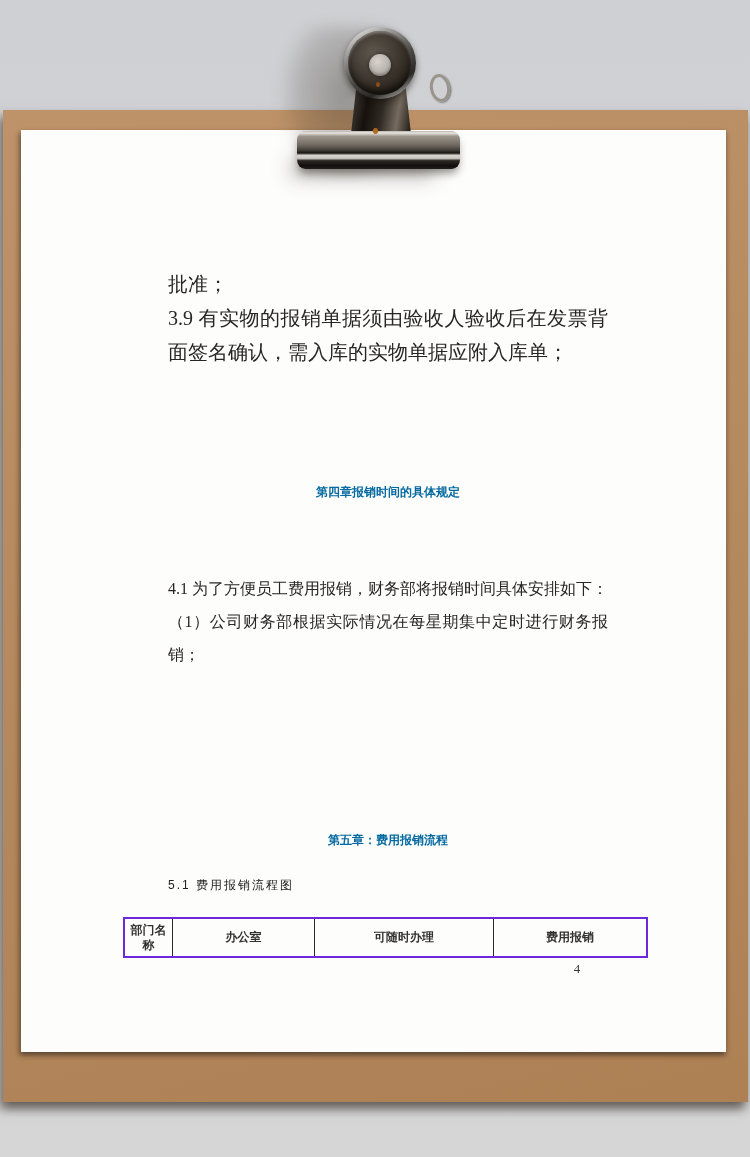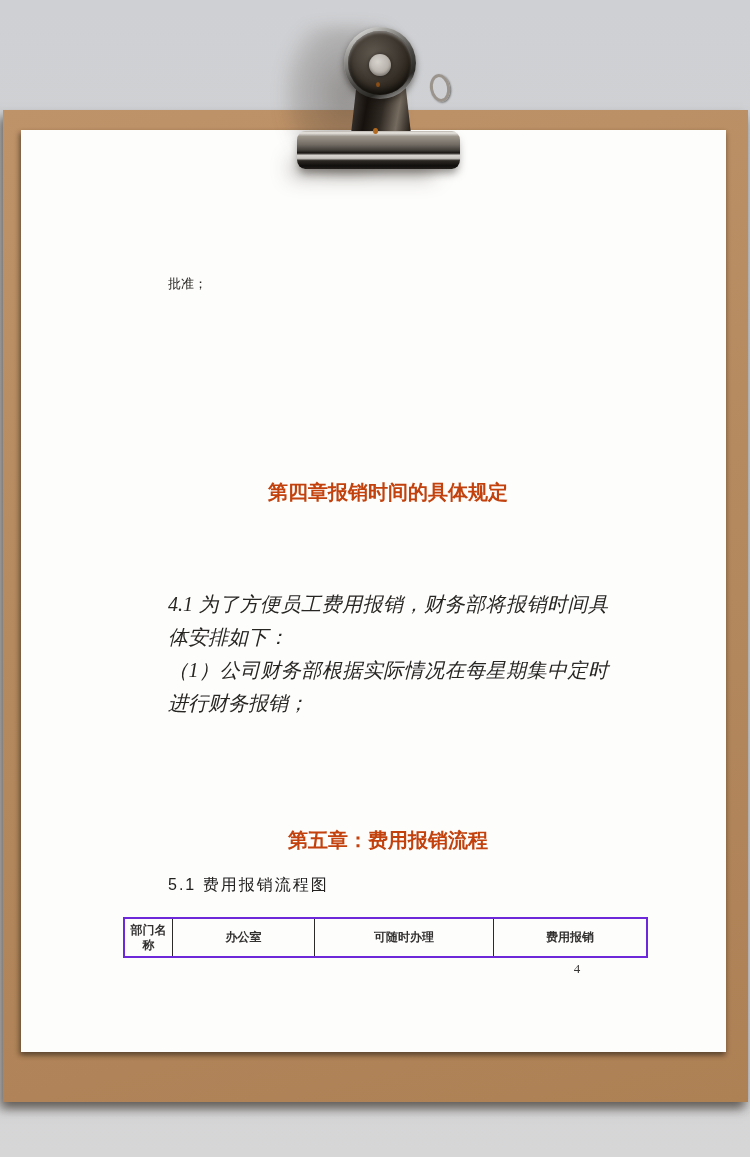--- a/index.html
+++ b/index.html
@@ -63,38 +63,38 @@
     border-radius:50%;background:#8a4d16;
   }
   .clip-glint-neck{
     position:absolute;left:373px;top:128px;width:5px;height:6px;z-index:7;
     border-radius:50%;background:#b36a1f;
   }
   
   .doc{position:absolute;inset:0;color:#282623;}
   .doc-body{
     position:absolute;left:147px;top:137px;width:440px;
-    font-size:13px;line-height:34px;text-align:justify;
+    font-size:20px;line-height:34px;text-align:justify;
   }
   .doc-body p{margin:0;}
   .chapter-heading{
     position:absolute;left:147px;width:440px;text-align:center;
-    font-weight:bold;font-size:20px;line-height:34px;color:#c2410c;
+    font-weight:bold;font-size:12px;line-height:34px;color:#0369a1;
   }
   .chapter4{top:345px;}
   .chapter5{top:693px;}
   .sec4{
-    position:absolute;left:147px;top:458px;width:440px;
-    font-size:20px;line-height:33px;text-align:justify;font-style:italic;
+    position:absolute;left:147px;top:442px;width:440px;
+    font-size:16px;line-height:33px;text-align:justify;
   }
   .sec4 p{margin:0;}
   .sec51{
     position:absolute;left:147px;top:741px;width:440px;
     font-family:"Liberation Sans","DejaVu Sans",sans-serif;
-    font-size:16px;line-height:28px;letter-spacing:2px;color:#222120;
+    font-size:12px;line-height:28px;letter-spacing:2px;color:#222120;
   }
   .flow-table{
     position:absolute;left:102px;top:787px;width:503px;
     border-collapse:collapse;table-layout:fixed;
   }
   .flow-table td{
     border:1px solid #2b2a29;height:35px;padding:1px 2px;
     text-align:center;vertical-align:middle;
     font-size:12px;line-height:15px;color:#333130;word-break:break-all;
   }
@@ -123,20 +123,21 @@
   <div class="clip-knob"></div>
   <div class="clip-hole"></div>
   <div class="clip-glint-knob"></div>
   <div class="clip-glint-neck"></div>
 
   <div class="paper">
     <div class="doc">
 
       <div class="doc-body">
         <p>批准；</p>
+        <p>3.9 有实物的报销单据须由验收人验收后在发票背面签名确认，需入库的实物单据应附入库单；</p>
       </div>
 
       <div class="chapter-heading chapter4">第四章报销时间的具体规定</div>
 
       <div class="sec4">
         <p>4.1 为了方便员工费用报销，财务部将报销时间具体安排如下：</p>
         <p>（1）公司财务部根据实际情况在每星期集中定时进行财务报销；</p>
       </div>
 
       <div class="chapter-heading chapter5">第五章：费用报销流程</div>

